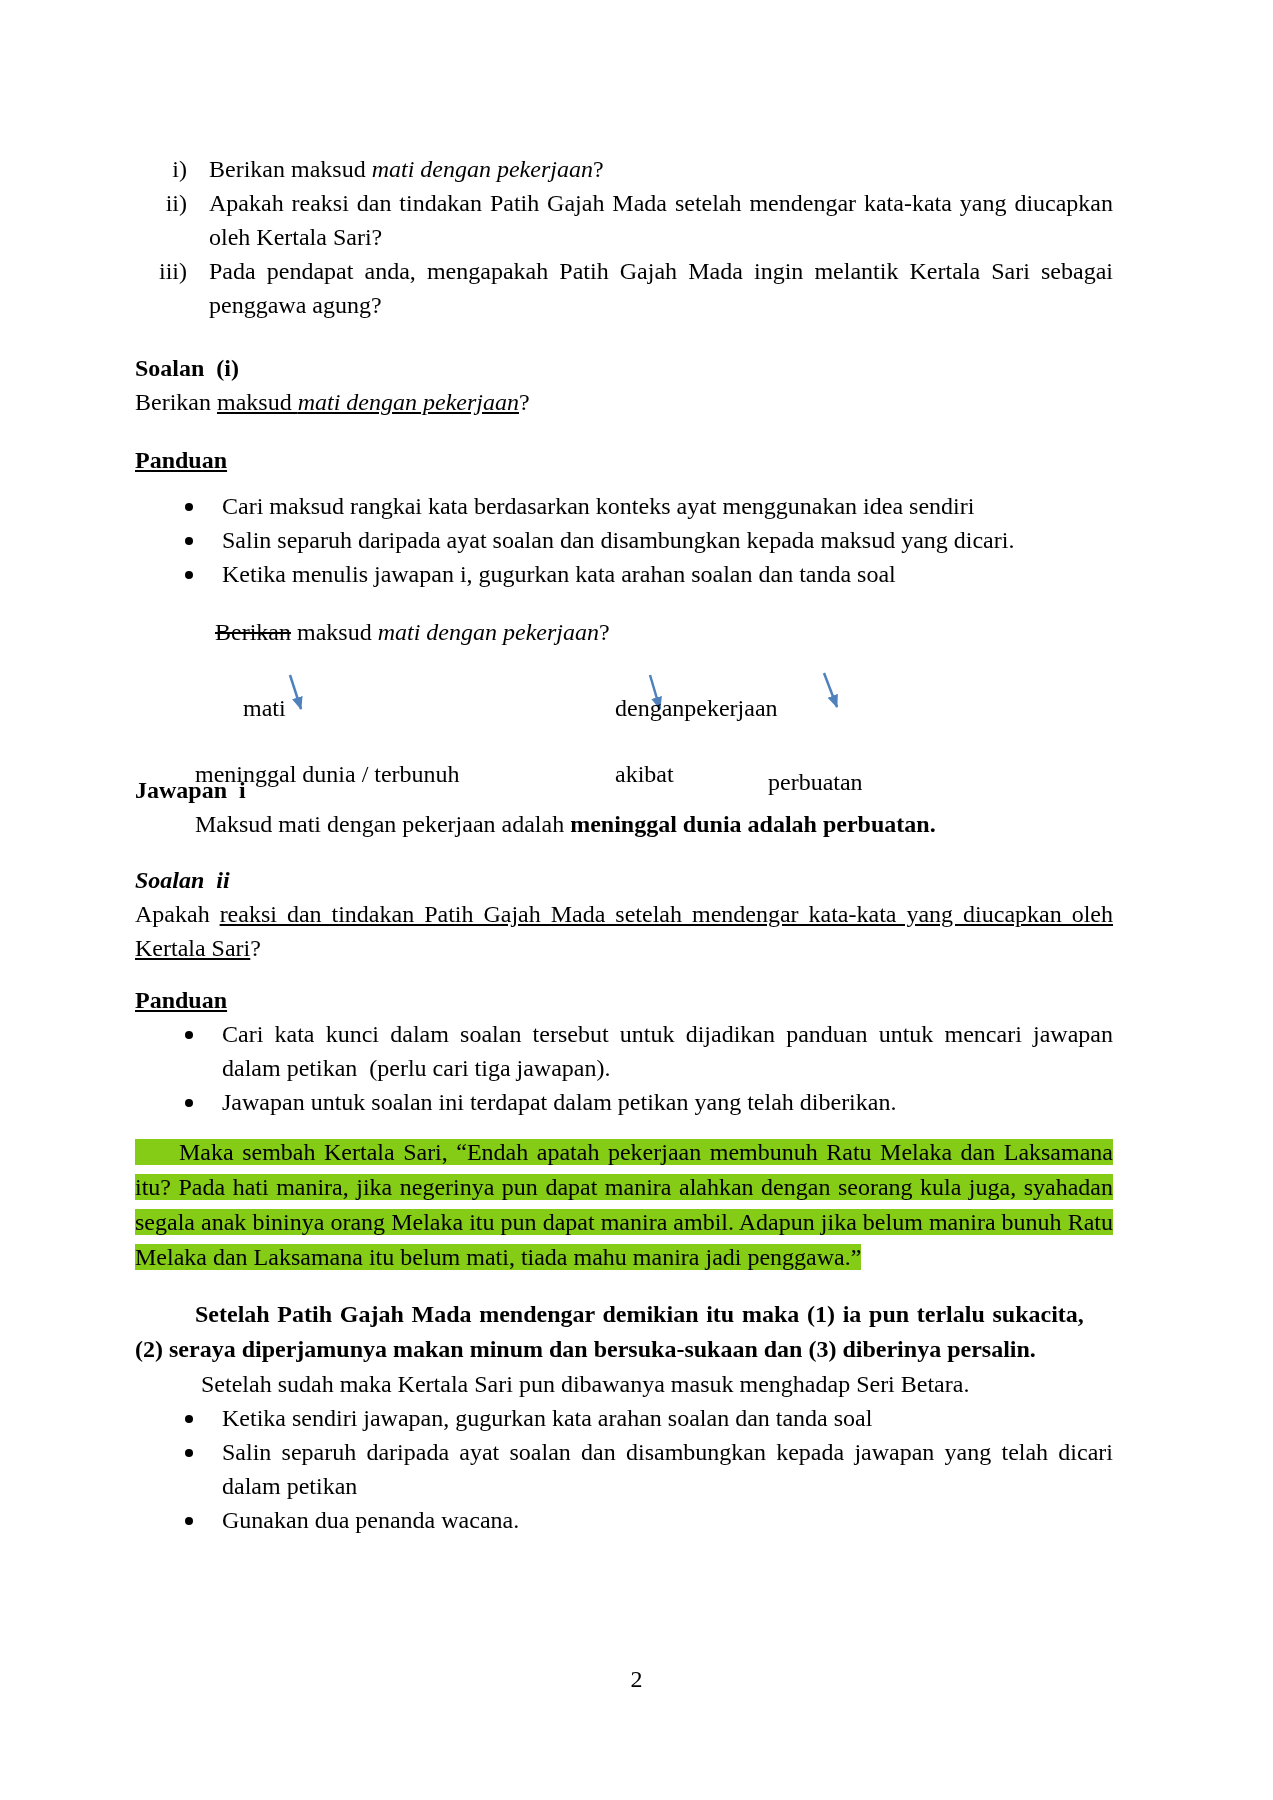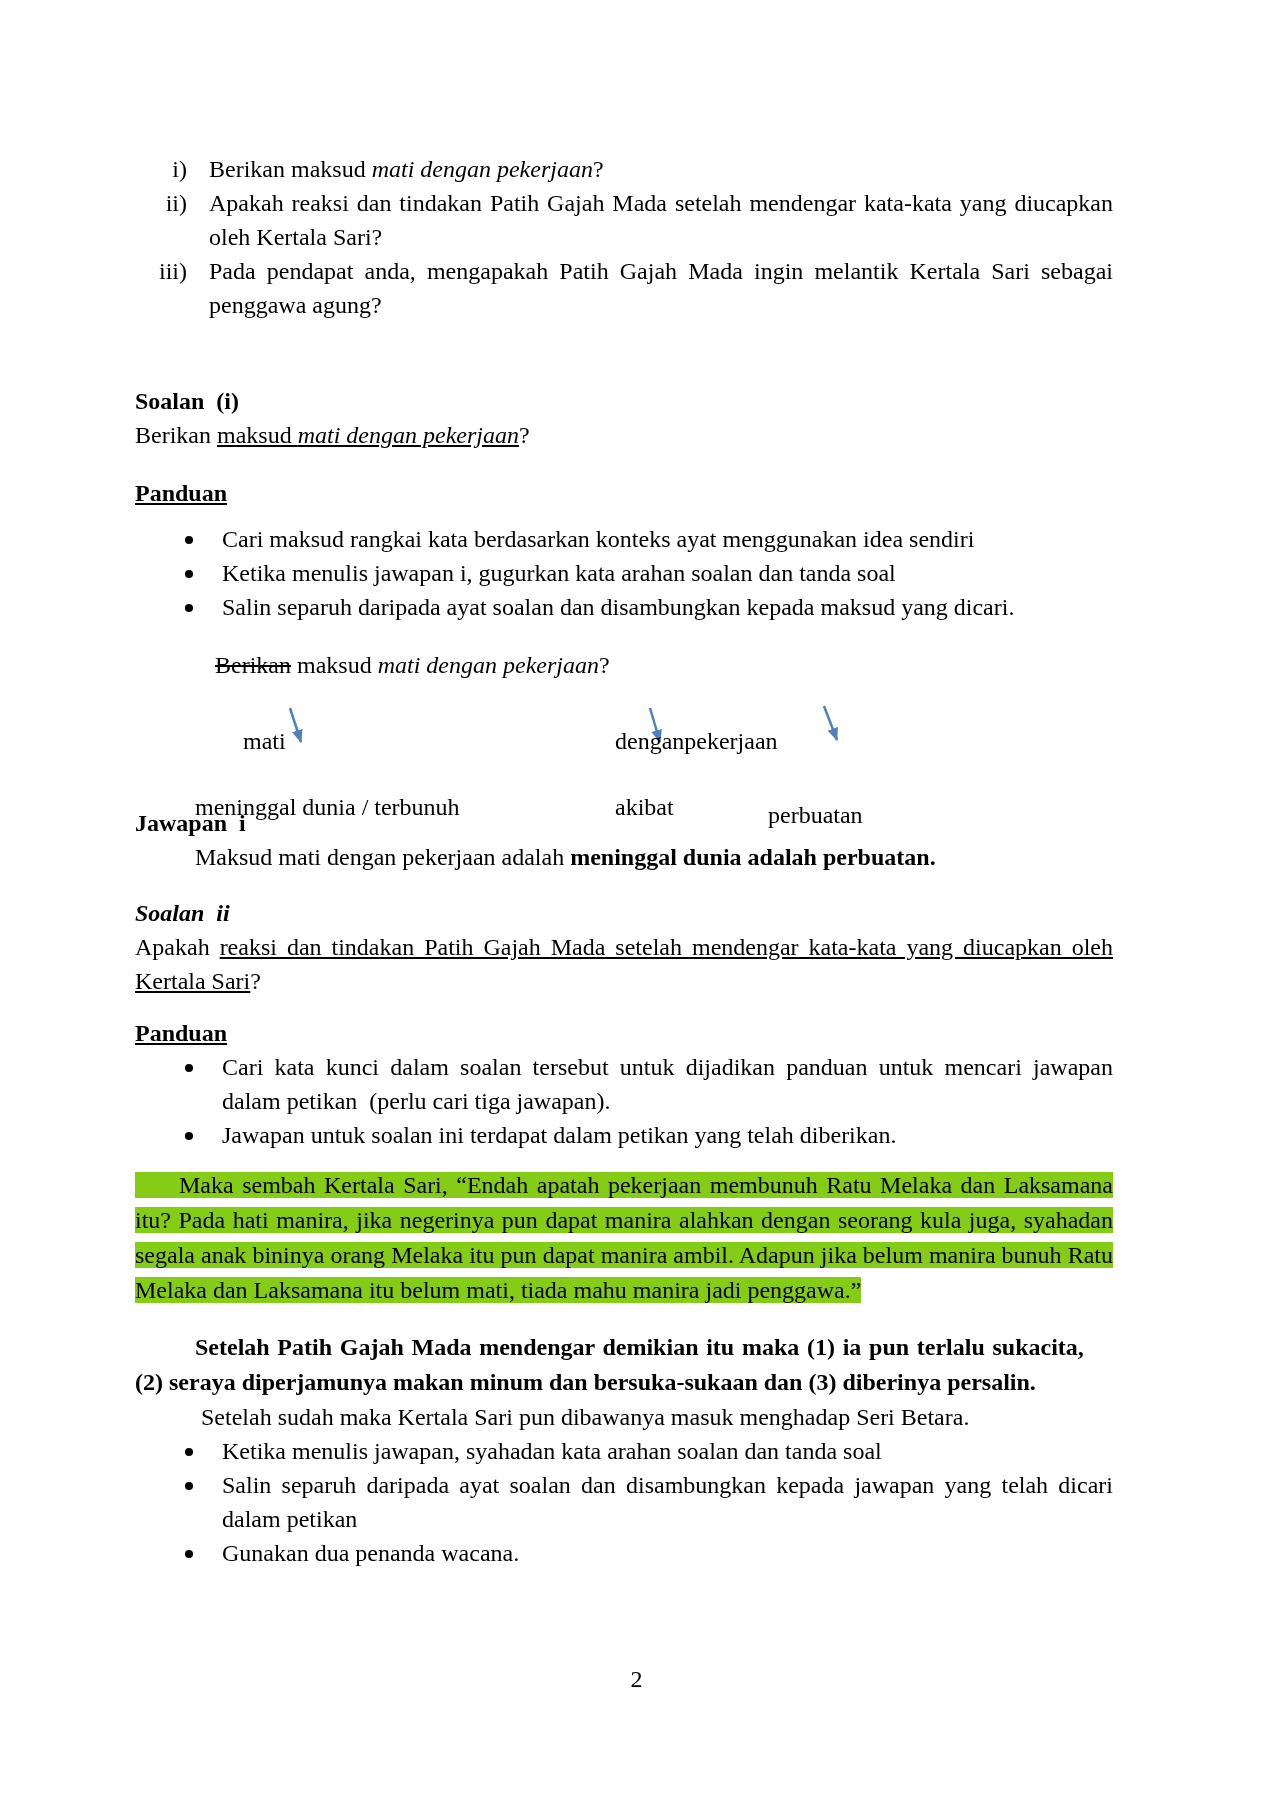--- a/index.html
+++ b/index.html
@@ -26,21 +26,21 @@
   
   .qrow { display:flex; }
   .qmark { min-width:52px; text-align:right; flex-shrink:0; }
   .qtext { margin-left:22px; flex:1; text-align:justify; }
 
   
   .brow { display:flex; padding-left:50px; }
   .bdot { width:8px; height:8px; border-radius:50%; background:#000; margin-top:14px; flex-shrink:0; }
   .btext { margin-left:29px; flex:1; text-align:justify; }
 
-  .soalan-i-h { margin-top:62px; }
+  .soalan-i-h { margin-top:29px; }
   .panduan1-h { margin-top:24px; }
   .bullets-1 { margin-top:12px; }
   .demo-line { margin-left:80px; margin-top:24px; }
 
   .diagram { position:relative; height:112px; margin-top:12px; }
   .diagram .dg { position:absolute; white-space:nowrap;margin-top:36px; }
   .diagram svg { position:absolute; left:0; top:0; }
   .tight { word-spacing:-6px; }
 
   .soalan-ii-h { margin-top:22px;font-style:italic; }
@@ -81,25 +81,25 @@
   <p><span>Berikan </span><span class="u"><span>maksud </span><em>mati dengan pekerjaan</em></span><span>?</span></p>
 
   <p class="heading-u panduan1-h">Panduan</p>
   <div class="bullets-1">
     <div class="brow">
         <span class="bdot"></span>
         <span class="btext">Cari maksud rangkai kata berdasarkan konteks ayat menggunakan idea sendiri</span>
       </div>
     <div class="brow">
         <span class="bdot"></span>
-        <span class="btext">Ketika menulis jawapan i, gugurkan kata arahan soalan dan tanda soal</span>
+        <span class="btext">Salin separuh daripada ayat soalan dan disambungkan kepada maksud yang dicari.</span>
       </div>
     <div class="brow">
         <span class="bdot"></span>
-        <span class="btext">Salin separuh daripada ayat soalan dan disambungkan kepada maksud yang dicari.</span>
+        <span class="btext">Ketika menulis jawapan i, gugurkan kata arahan soalan dan tanda soal</span>
       </div>
   </div>
 
   <p class="demo-line"><span class="strike">Berikan</span><span> maksud </span><em>mati dengan pekerjaan</em><span>?</span></p>
 
   <div class="diagram">
     <svg width="978" height="112">
       <defs>
         <marker id="ah" markerUnits="userSpaceOnUse" markerWidth="14" markerHeight="12" refX="12" refY="5.5" orient="auto">
           <path d="M0,0 L13,5.5 L0,11 Z" fill="#4f81bd"></path>
@@ -134,21 +134,21 @@
       </div>
   </div>
 
   <p class="petikan"><span class="hl"><span class="indent-spacer"></span><span>Maka sembah Kertala Sari, “Endah apatah pekerjaan membunuh Ratu Melaka dan Laksamana itu? Pada hati manira, jika negerinya pun dapat manira alahkan dengan seorang kula juga, syahadan segala anak bininya orang Melaka itu pun dapat manira ambil. Adapun jika belum manira bunuh Ratu Melaka dan Laksamana itu belum mati, tiada mahu manira jadi penggawa.”</span></span></p>
 
   <p class="bold-para">Setelah Patih Gajah Mada mendengar demikian itu maka (1) ia pun terlalu sukacita,&nbsp;&nbsp;&nbsp;&nbsp; (2) seraya diperjamunya makan minum dan bersuka-sukaan dan (3) diberinya persalin.</p>
   <p class="plain-indent">Setelah sudah maka Kertala Sari pun dibawanya masuk menghadap Seri Betara.</p>
   <div>
     <div class="brow">
         <span class="bdot"></span>
-        <span class="btext">Ketika menulis jawapan, syahadan kata arahan soalan dan tanda soal</span>
+        <span class="btext">Ketika sendiri jawapan, gugurkan kata arahan soalan dan tanda soal</span>
       </div>
     <div class="brow">
         <span class="bdot"></span>
         <span class="btext">Salin separuh daripada ayat soalan dan disambungkan kepada jawapan yang telah dicari dalam petikan</span>
       </div>
     <div class="brow">
         <span class="bdot"></span>
         <span class="btext">Gunakan dua penanda wacana.</span>
       </div>
   </div>

